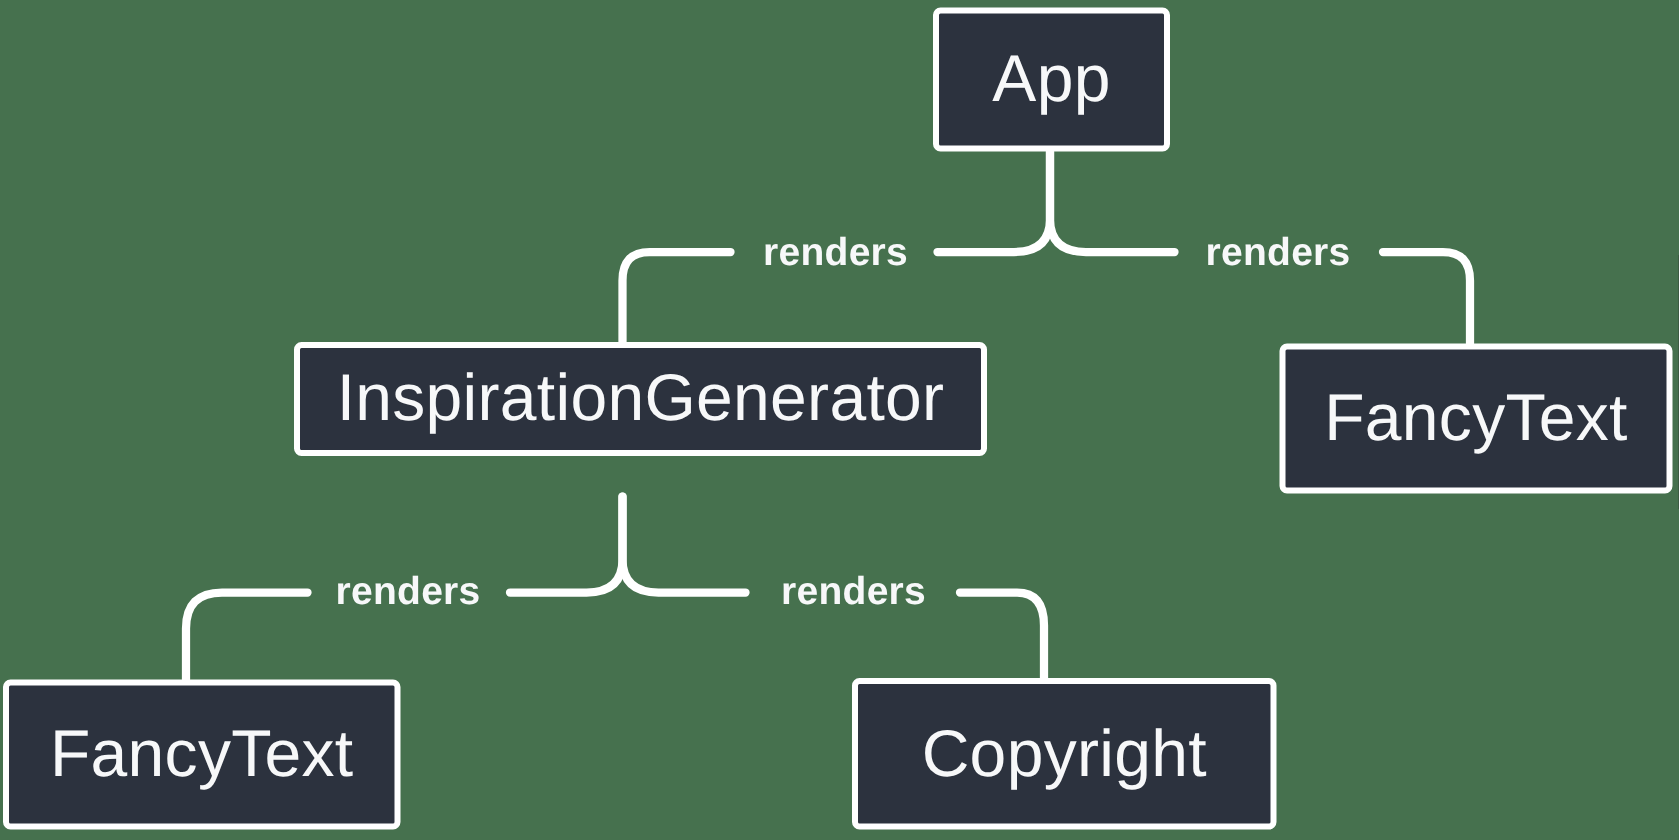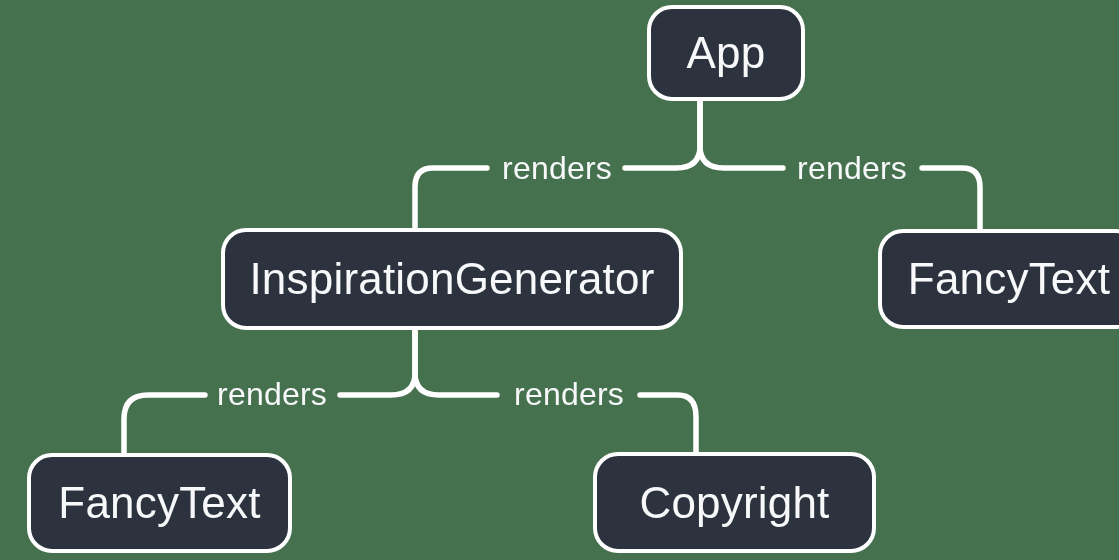--- a/index.html
+++ b/index.html
@@ -30,35 +30,34 @@
     fill:none;
     stroke:var(--edge-line);
     stroke-width:5.5;
     stroke-linecap:round;
     stroke-linejoin:round;
   }
   .node{
     position:absolute;
     background:var(--node-fill);
     border:4px solid var(--node-border);
-    border-radius:25px;
+    border-radius:5px;
     display:flex;align-items:center;justify-content:center;
     color:var(--text);
     font-size:44px;
     font-weight:400;
     letter-spacing:0.2px;
     white-space:nowrap;
-    margin-left:25px;
   }
   .edge-label{
     position:absolute;
     transform:translate(-50%,-50%);
     color:var(--text);
-    font-size:32px;
-    font-weight:400;
+    font-size:26px;
+    font-weight:700;
     letter-spacing:0.2px;
     white-space:nowrap;
   }
 </style>
 </head>
 <body>
 
 <div class="stage">
 
   <svg class="edges-layer" viewBox="0 0 1119 560" xmlns="http://www.w3.org/2000/svg" aria-hidden="true">
@@ -78,21 +77,21 @@
 
   <div class="edge-label" style="left:557px;top:168px">renders</div>
   <div class="edge-label" style="left:852px;top:168px">renders</div>
   <div class="edge-label" style="left:272px;top:394px">renders</div>
   <div class="edge-label" style="left:569px;top:394px">renders</div>
 
   <div class="node" style="left:622px;top:5px;width:158px;height:96px">
     <span>App</span>
   </div>
 
-  <div class="node" style="left:196px;top:228px;width:462px;height:102px">
+  <div class="node" style="left:196px;top:228px;width:462px;height:76px">
     <span>InspirationGenerator</span>
   </div>
 
   <div class="node" style="left:853px;top:229px;width:262px;height:100px">
     <span>FancyText</span>
   </div>
 
   <div class="node" style="left:2px;top:453px;width:265px;height:100px">
     <span>FancyText</span>
   </div>

